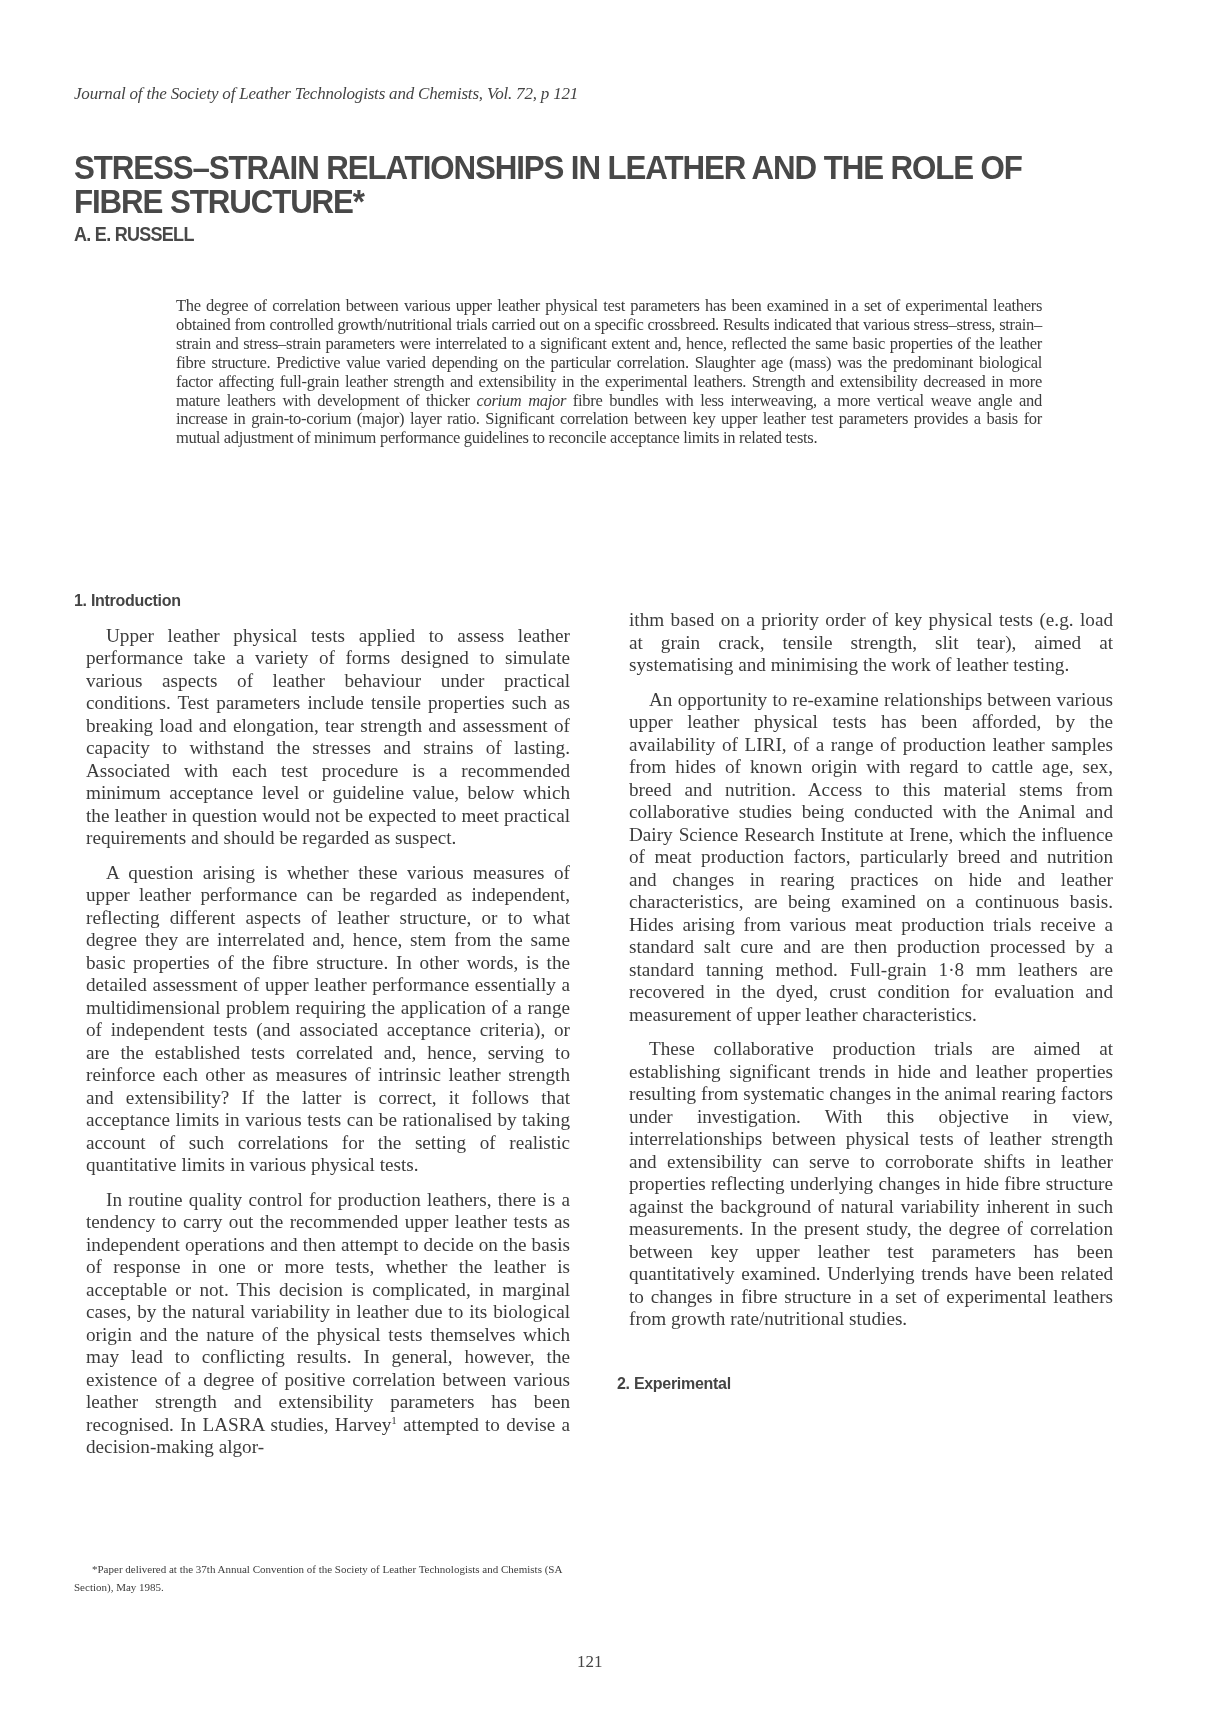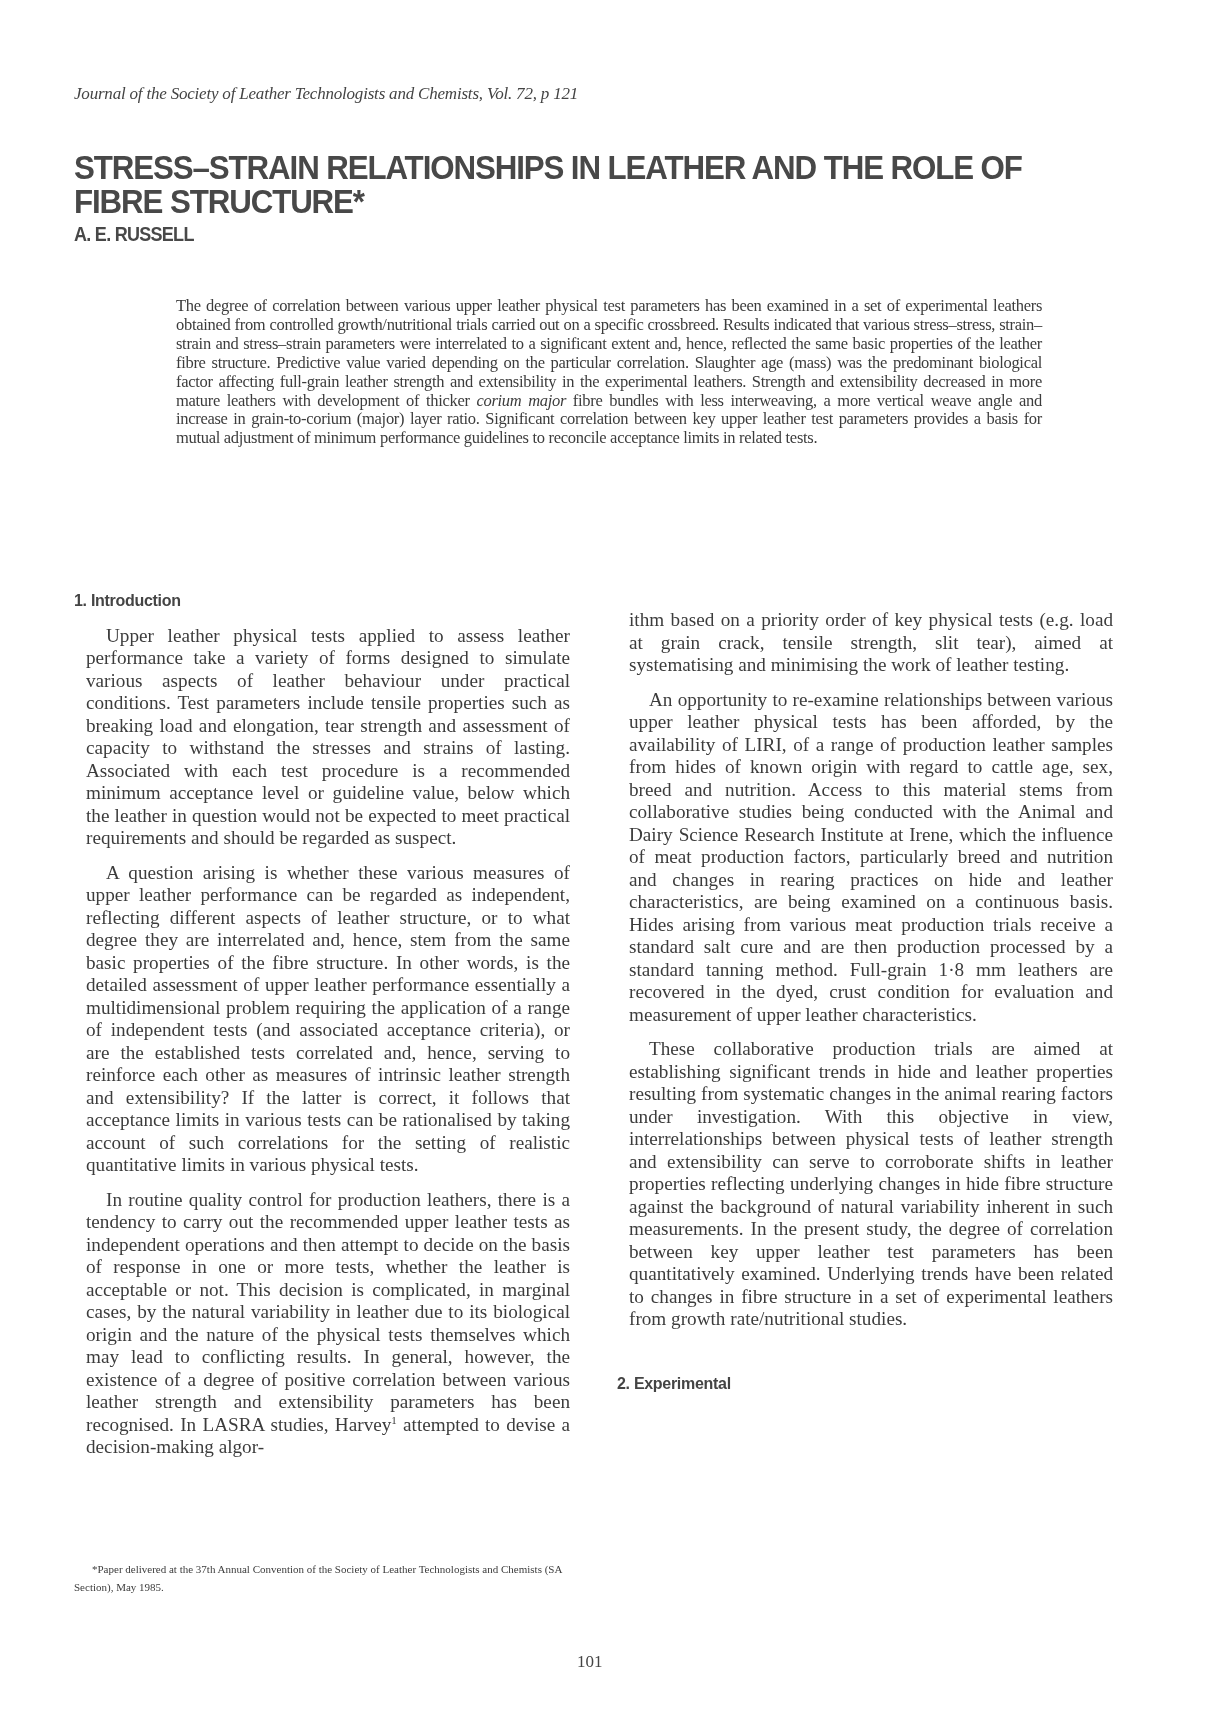--- a/index.html
+++ b/index.html
@@ -74,13 +74,13 @@
 <div class="footnote">*Paper delivered at the 37th Annual Convention of the Society of Leather Technologists and Chemists (SA Section), May 1985.</div>
 
 <div class="col col-right">
   <p class="para noindent">ithm based on a priority order of key physical tests (e.g. load at grain crack, tensile strength, slit tear), aimed at systematising and minimising the work of leather testing.</p>
   <p class="para">An opportunity to re-examine relationships between various upper leather physical tests has been afforded, by the availability of LIRI, of a range of production leather samples from hides of known origin with regard to cattle age, sex, breed and nutrition. Access to this material stems from collaborative studies being conducted with the Animal and Dairy Science Research Institute at Irene, which the influence of meat production factors, particularly breed and nutrition and changes in rearing practices on hide and leather characteristics, are being examined on a continuous basis. Hides arising from various meat production trials receive a standard salt cure and are then production processed by a standard tanning method. Full-grain 1·8 mm leathers are recovered in the dyed, crust condition for evaluation and measurement of upper leather characteristics.</p>
   <p class="para">These collaborative production trials are aimed at establishing significant trends in hide and leather properties resulting from systematic changes in the animal rearing factors under investigation. With this objective in view, interrelationships between physical tests of leather strength and extensibility can serve to corroborate shifts in leather properties reflecting underlying changes in hide fibre structure against the background of natural variability inherent in such measurements. In the present study, the degree of correlation between key upper leather test parameters has been quantitatively examined. Underlying trends have been related to changes in fibre structure in a set of experimental leathers from growth rate/nutritional studies.</p>
   <div class="section-gap"></div>
   <h2 class="section-heading">2.  Experimental</h2>
 </div>
 
-<div class="page-number">101</div>
+<div class="page-number">121</div>
 
 </body></html>

